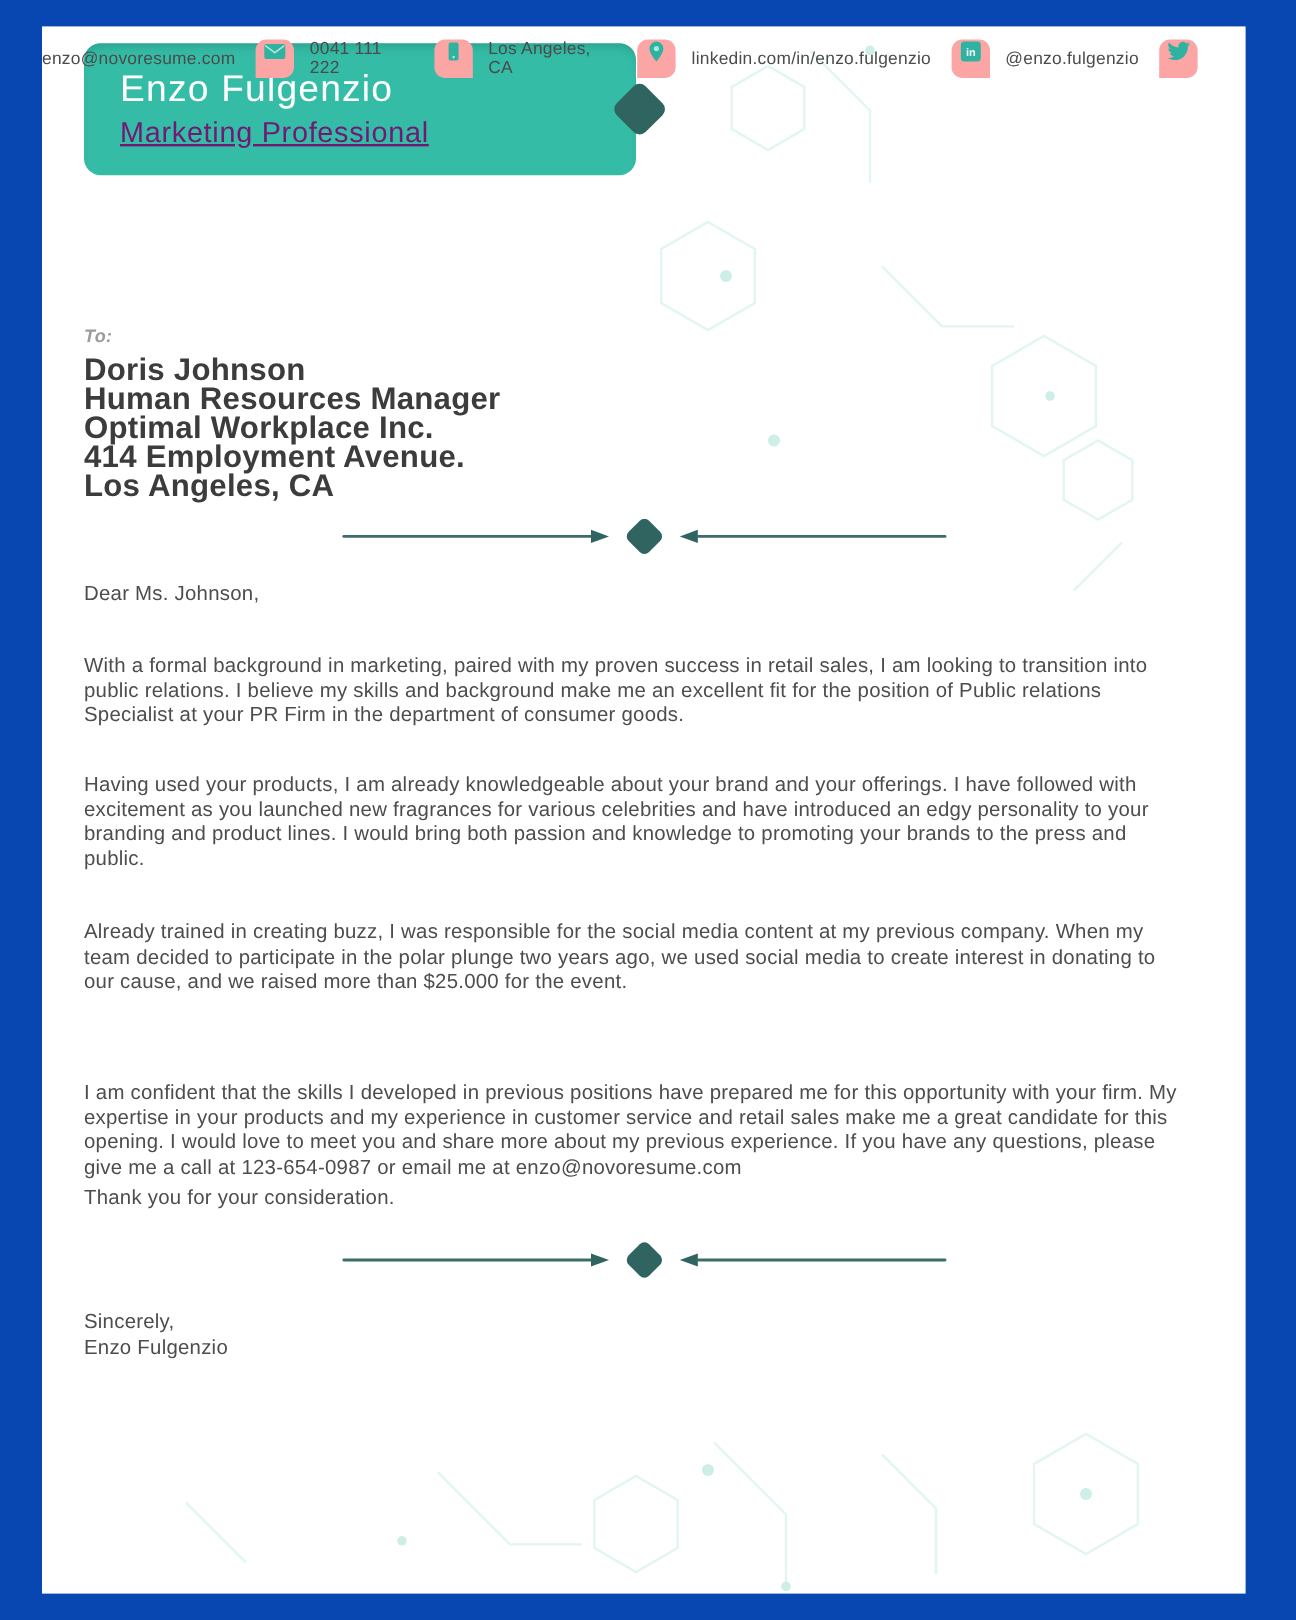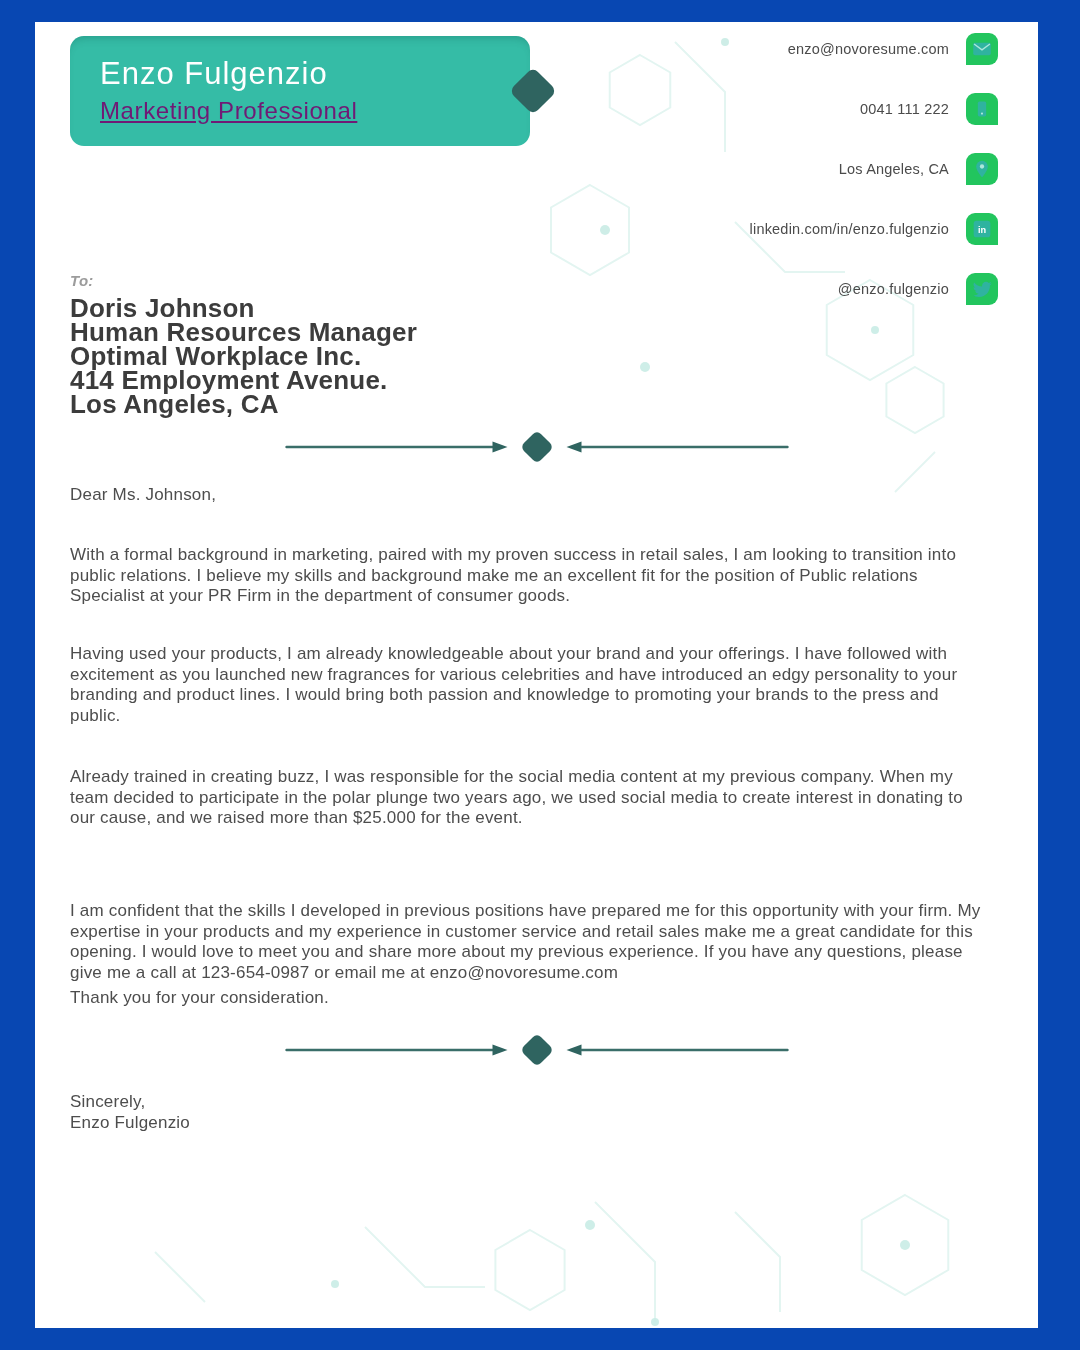--- a/index.html
+++ b/index.html
@@ -54,35 +54,35 @@
     width: 34px; height: 34px;
     background: #2f6460;
     border-radius: 7px;
     transform: rotate(45deg);
   }
 
   
   .contact {
     position: absolute; top: 11px; right: 40px;
     margin: 0; padding: 0; list-style: none;
-    display: flex; flex-direction: column; gap: 28px;
+    display: flex; flex-direction: row; gap: 13px;
   }
   .contact-row {
     height: 32px;
     display: flex; align-items: center; justify-content: flex-end;
   }
   .contact-text {
     font-size: 14.5px; color: #4b4b4b;
     margin-right: 17px; letter-spacing: 0.2px;
   }
   .icon-badge {
     width: 32px; height: 32px;
-    background: #22c55e;
+    background: #fca5a5;
     border-radius: 9px 9px 9px 0;
-    display: flex; align-items: center; justify-content: center;
+    display: flex; justify-content: center;
     flex: 0 0 auto;
   }
   .icon-badge.tail-br { border-radius: 9px 9px 0 9px; }
 
   
   .recipient { position: absolute; left: 35px; top: 250px; font-weight: bold; }
   .to-label {
     font-size: 15px; font-style: italic; color: #9c9c9c;
     margin-bottom: 7px; letter-spacing: 0.3px;
   }

